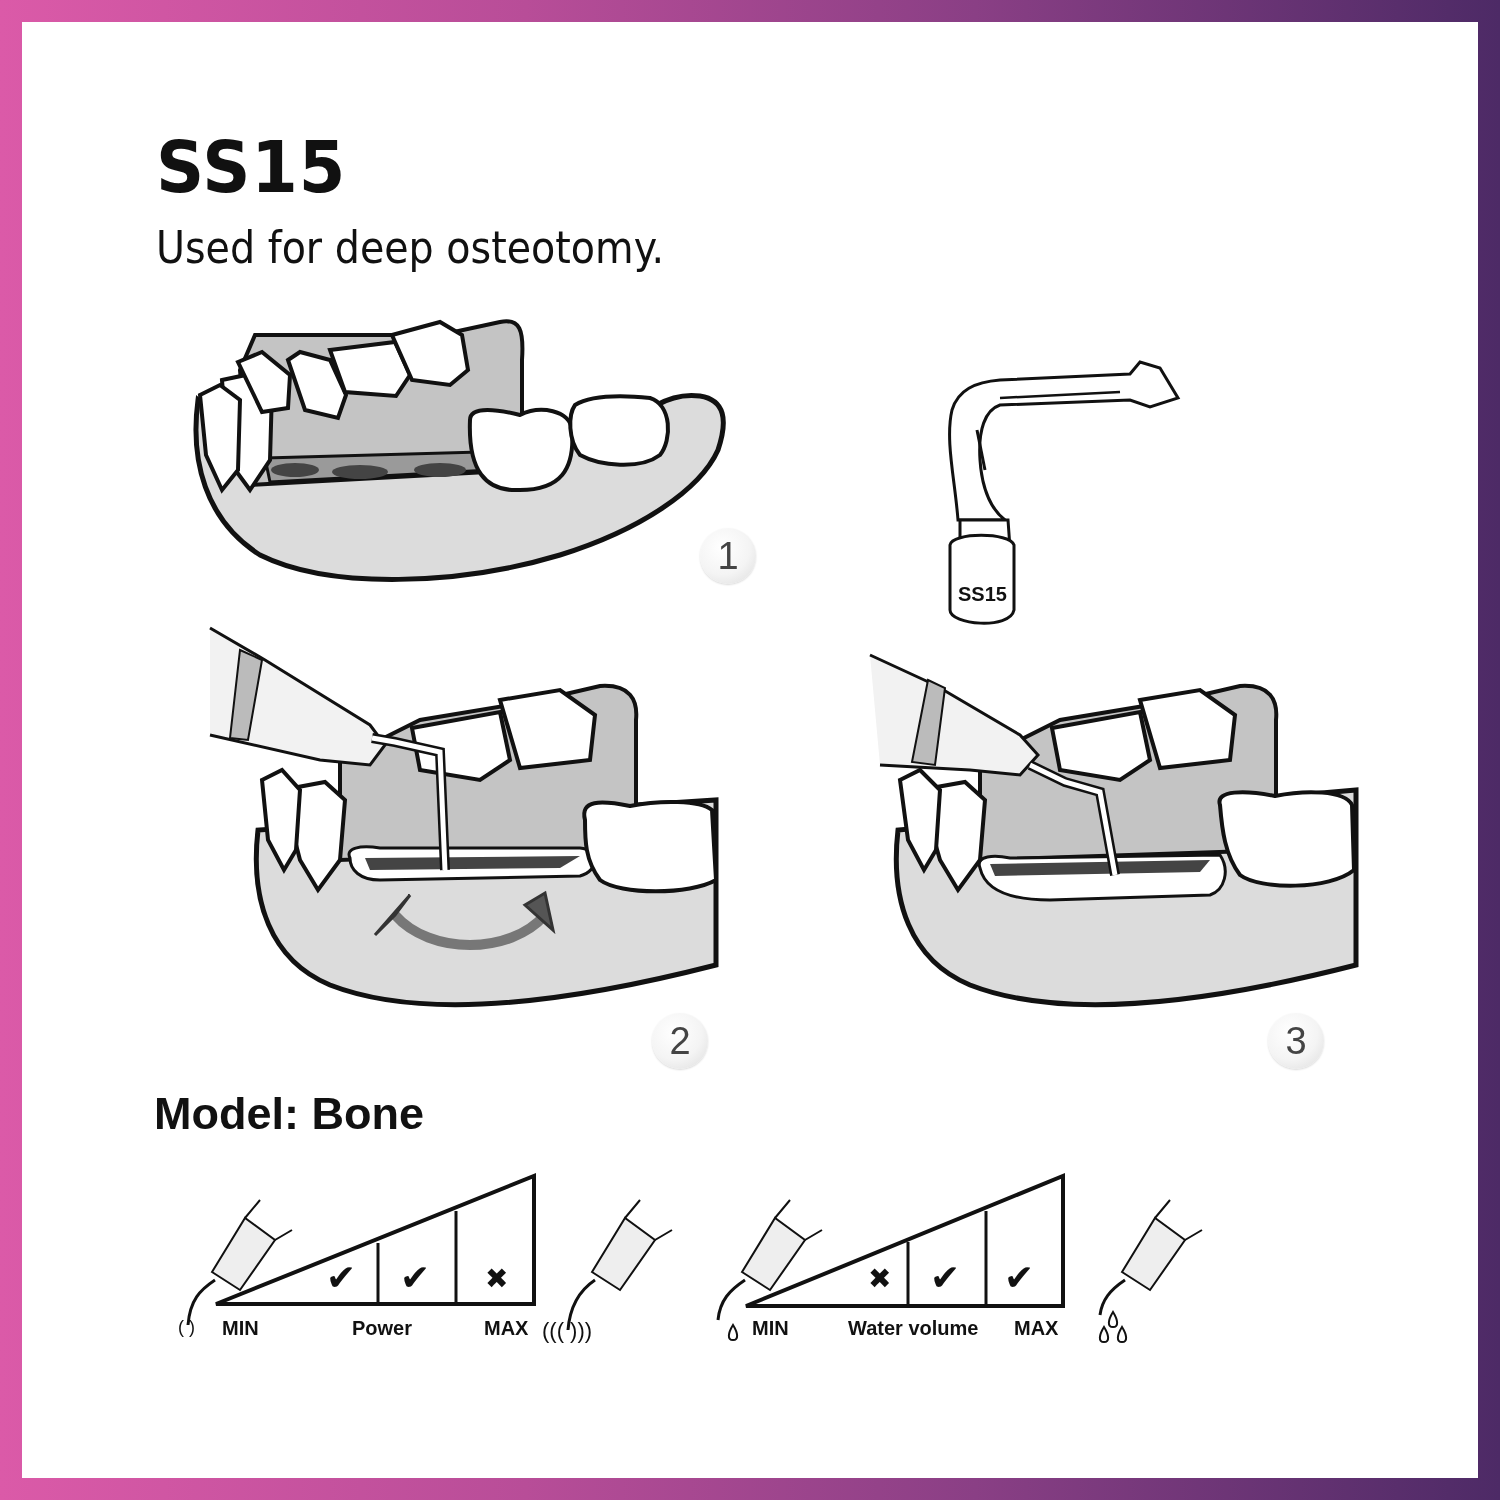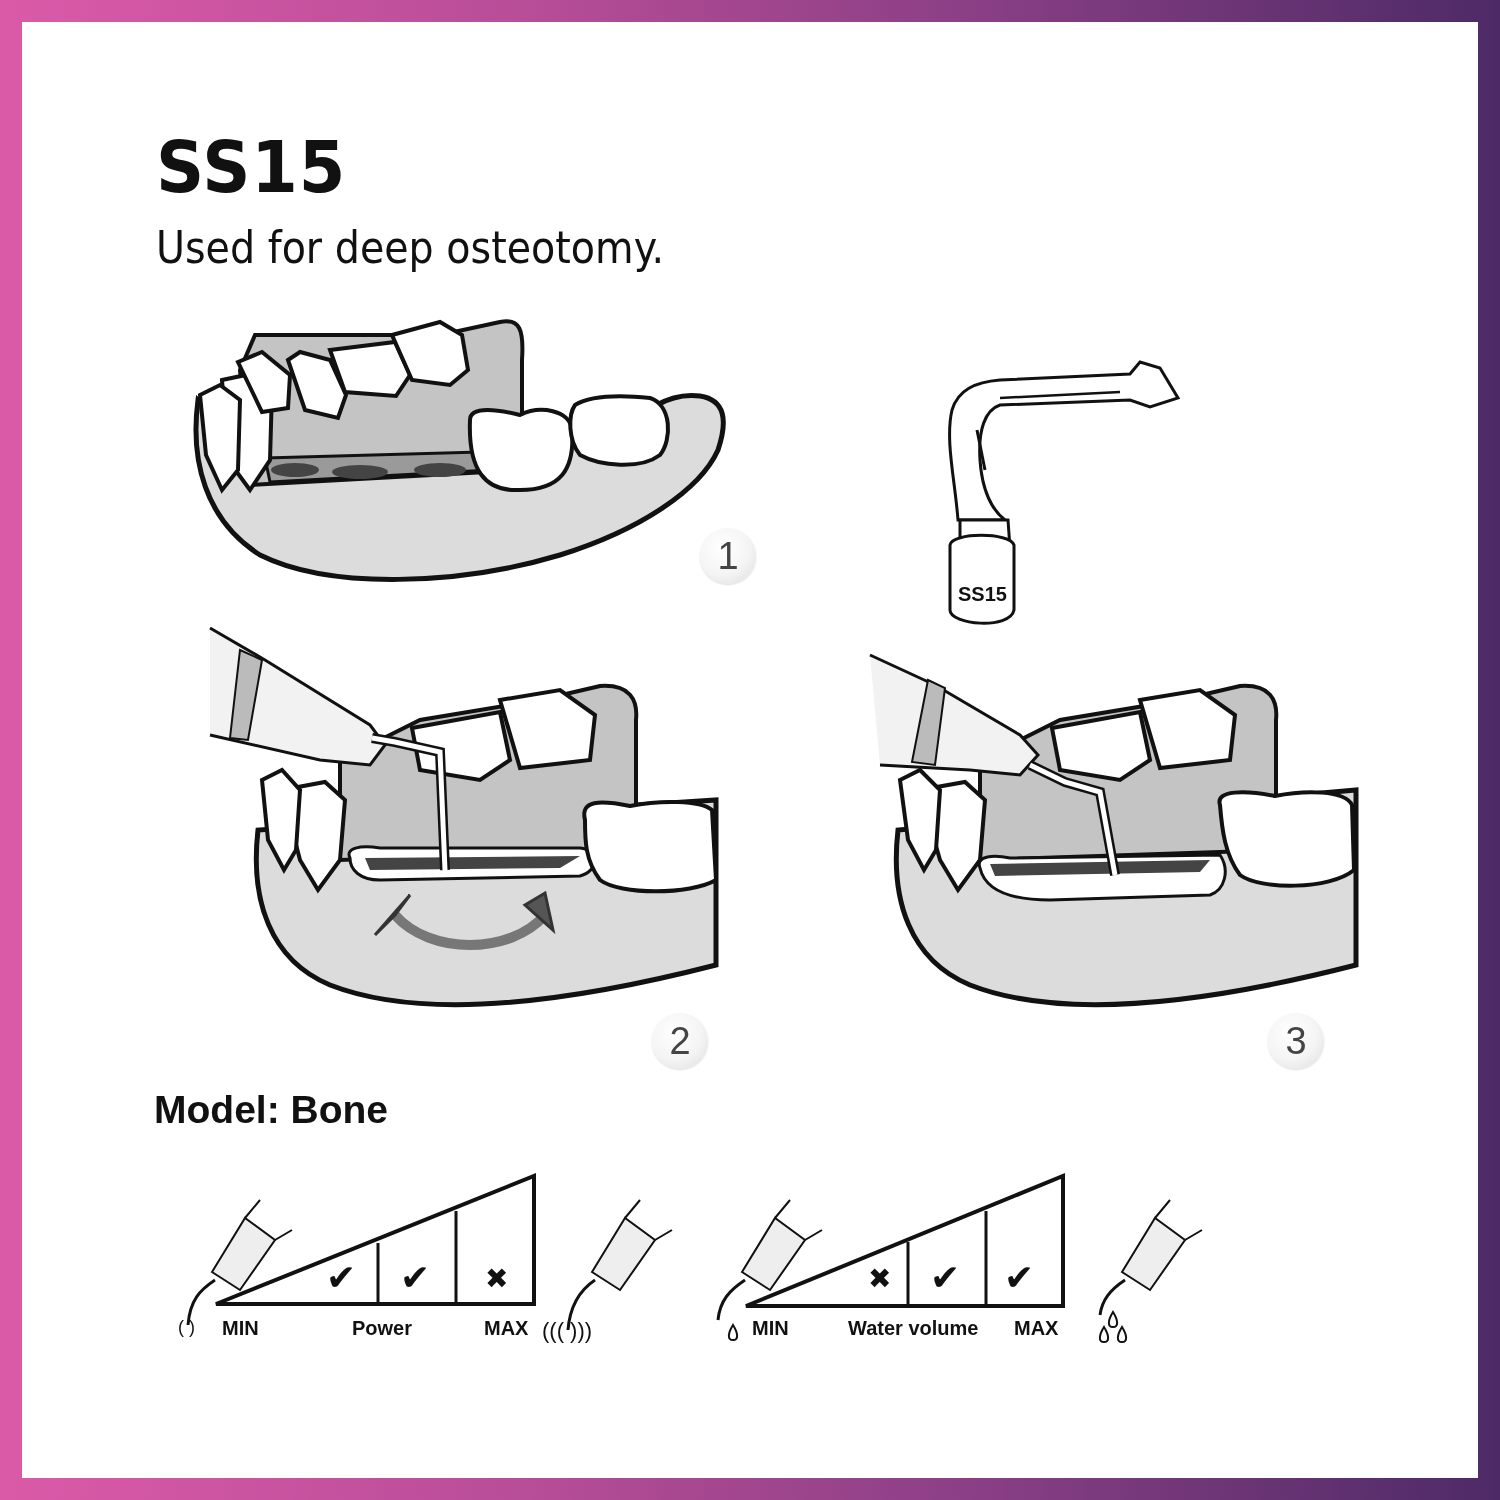--- a/index.html
+++ b/index.html
@@ -5,21 +5,21 @@
   html,body{margin:0;padding:0;}
   body{width:1500px;height:1500px;position:relative;overflow:hidden;
        background:linear-gradient(90deg,#db5aa8 0%,#b84d98 35%,#8a3f85 65%,#4d2a66 100%);
        font-family:"Liberation Sans",sans-serif;}
   .canvas{position:absolute;left:22px;top:22px;width:1456px;height:1456px;background:#fff;}
   .abs{position:absolute;}
   .title{left:156px;top:125px;font-size:72px;font-weight:bold;color:#111;letter-spacing:1px;
          font-family:"DejaVu Sans",sans-serif;transform:scaleX(0.93);transform-origin:left;}
   .subtitle{left:156px;top:222px;font-size:44px;color:#111;font-family:"DejaVu Sans",sans-serif;
             transform:scaleX(0.9);transform-origin:left;}
-  .model{left:154px;top:1088px;font-size:39px;font-weight:bold;color:#111;}
+  .model{left:154px;top:1088px;font-size:45px;font-weight:bold;color:#111;}
   .badge{width:56px;height:56px;border-radius:50%;
          background:radial-gradient(circle at 40% 35%,#ffffff 0%,#f4f4f4 55%,#dcdcdc 100%);
          box-shadow:0 1px 2px rgba(0,0,0,0.15);display:flex;align-items:center;justify-content:center;
          font-size:38px;color:#444;}
   svg{position:absolute;overflow:visible;}
   .lbl{font-family:"Liberation Sans",sans-serif;font-weight:bold;font-size:20px;fill:#111;}
 </style>
 </head>
 <body>
 

